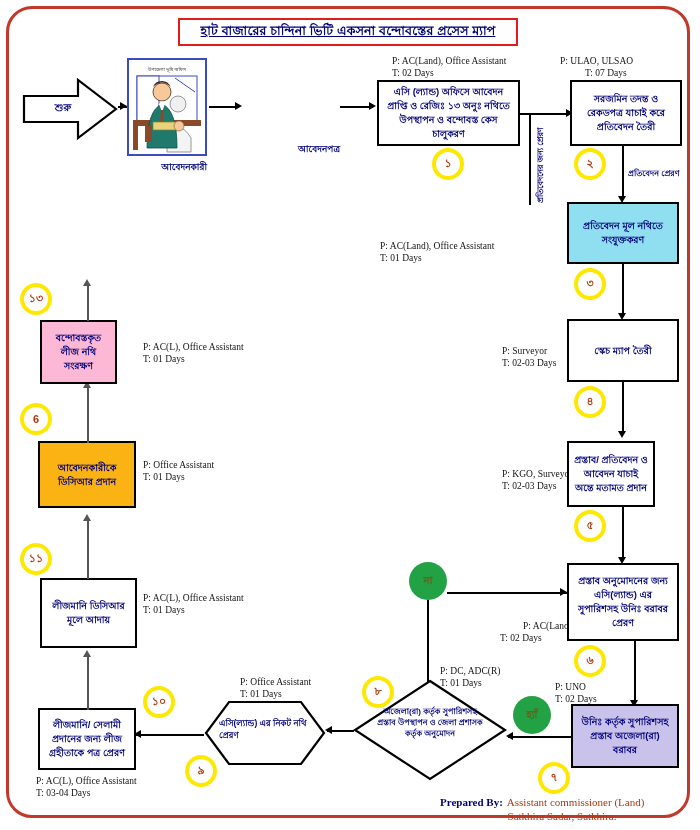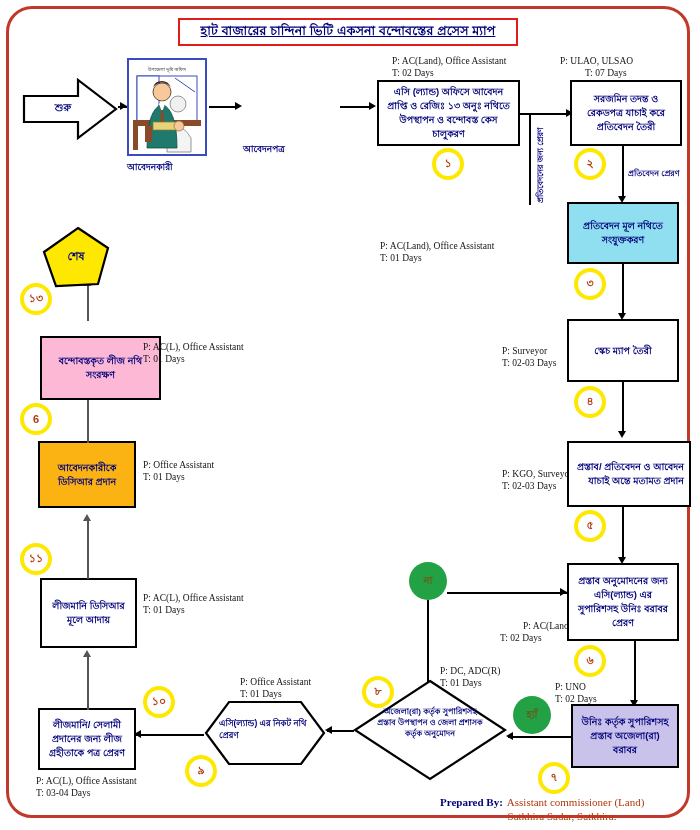--- a/index.html
+++ b/index.html
@@ -82,21 +82,21 @@
   }
 
   
   .caption {
     position: absolute;
     font-family: "Liberation Sans", sans-serif;
     font-size: 9px;
     font-weight: bold;
     color: #00007a;
     white-space: nowrap;
-    text-align: left;
+    text-align: right;
   }
 
   
   .stepnum {
     position: absolute;
     width: 32px; height: 32px;
     border-radius: 50%;
     border: 4px solid #ffe800;
     background: #ffffff;
     display: flex; align-items: center; justify-content: center;
@@ -297,21 +297,21 @@
   <div class="box" style="left:567px; top:319px; width:112px; height:63px;">
     <span class="btxt">স্কেচ ম্যাপ তৈরী</span>
   </div>
   <div class="stepnum" style="left:574px; top:386px;">৪</div>
 
   <div class="ln v" style="left:622px; top:382px; height:52px;"></div>
   <div class="ah down" style="left:618px; top:431px;"></div>
 
   <div class="pt" style="left:502px; top:468px;">P: KGO, Surveyor</div>
   <div class="pt" style="left:502px; top:480px;">T: 02-03 Days</div>
-  <div class="box" style="left:567px; top:441px; width:124px; height:66px;text-align:right;">
+  <div class="box" style="left:567px; top:441px; width:88px; height:66px;">
     <span class="btxt">প্রস্তাব/ প্রতিবেদন ও আবেদন যাচাই অন্তে মতামত প্রদান</span>
   </div>
   <div class="stepnum" style="left:574px; top:510px;">৫</div>
 
   <div class="ln v" style="left:622px; top:507px; height:53px;"></div>
   <div class="ah down" style="left:618px; top:557px;"></div>
 
   <div class="pt" style="left:500px; top:620px;margin-left:23px;">P: AC(Land)</div>
   <div class="pt" style="left:500px; top:632px;">T: 02 Days</div>
   <div class="box" style="left:567px; top:563px; width:112px; height:78px;">
@@ -388,36 +388,30 @@
   <div class="box amber" style="left:38px; top:441px; width:98px; height:67px;">
     <span class="btxt">আবেদনকারীকে ডিসিআর প্রদান</span>
   </div>
   <div class="pt" style="left:143px; top:459px;">P: Office Assistant</div>
   <div class="pt" style="left:143px; top:471px;">T: 01 Days</div>
   <div class="stepnum" style="left:20px; top:403px;">6</div>
 
   <div class="ln v gray" style="left:87px; top:385px; height:58px;"></div>
   <div class="ah up gray" style="left:83px; top:381px;"></div>
 
-  <div class="box pink" style="left:40px; top:320px; width:121px; height:64px;margin-top:16px;">
+  <div class="box pink" style="left:40px; top:320px; width:77px; height:64px;">
     <span class="btxt">বন্দোবস্তকৃত লীজ নথি সংরক্ষণ</span>
   </div>
   <div class="pt" style="left:143px; top:341px;">P: AC(L), Office Assistant</div>
   <div class="pt" style="left:143px; top:353px;">T: 01 Days</div>
   <div class="stepnum" style="left:20px; top:283px;">১৩</div>
 
   <div class="ln v gray" style="left:87px; top:283px; height:38px;"></div>
   <div class="ah up gray" style="left:83px; top:279px;"></div>
 
-  <div class="pentagon">
-    <svg width="68" height="62" viewBox="0 0 68 62">
-      <polygon points="36,2 66,22 56,58 14,60 2,26" fill="#ffe800" stroke="#000000" stroke-width="2.2"></polygon>
-    </svg>
-    <div class="lbl">শেষ</div>
-  </div>
 
   <div class="footer">
     <span class="f1">Prepared By:</span>
     <span class="f2">Assistant commissioner (Land)</span>
     <span class="f3">Satkhira Sadar, Satkhira.</span>
   </div>
 
 </div>
 
 </body></html>

